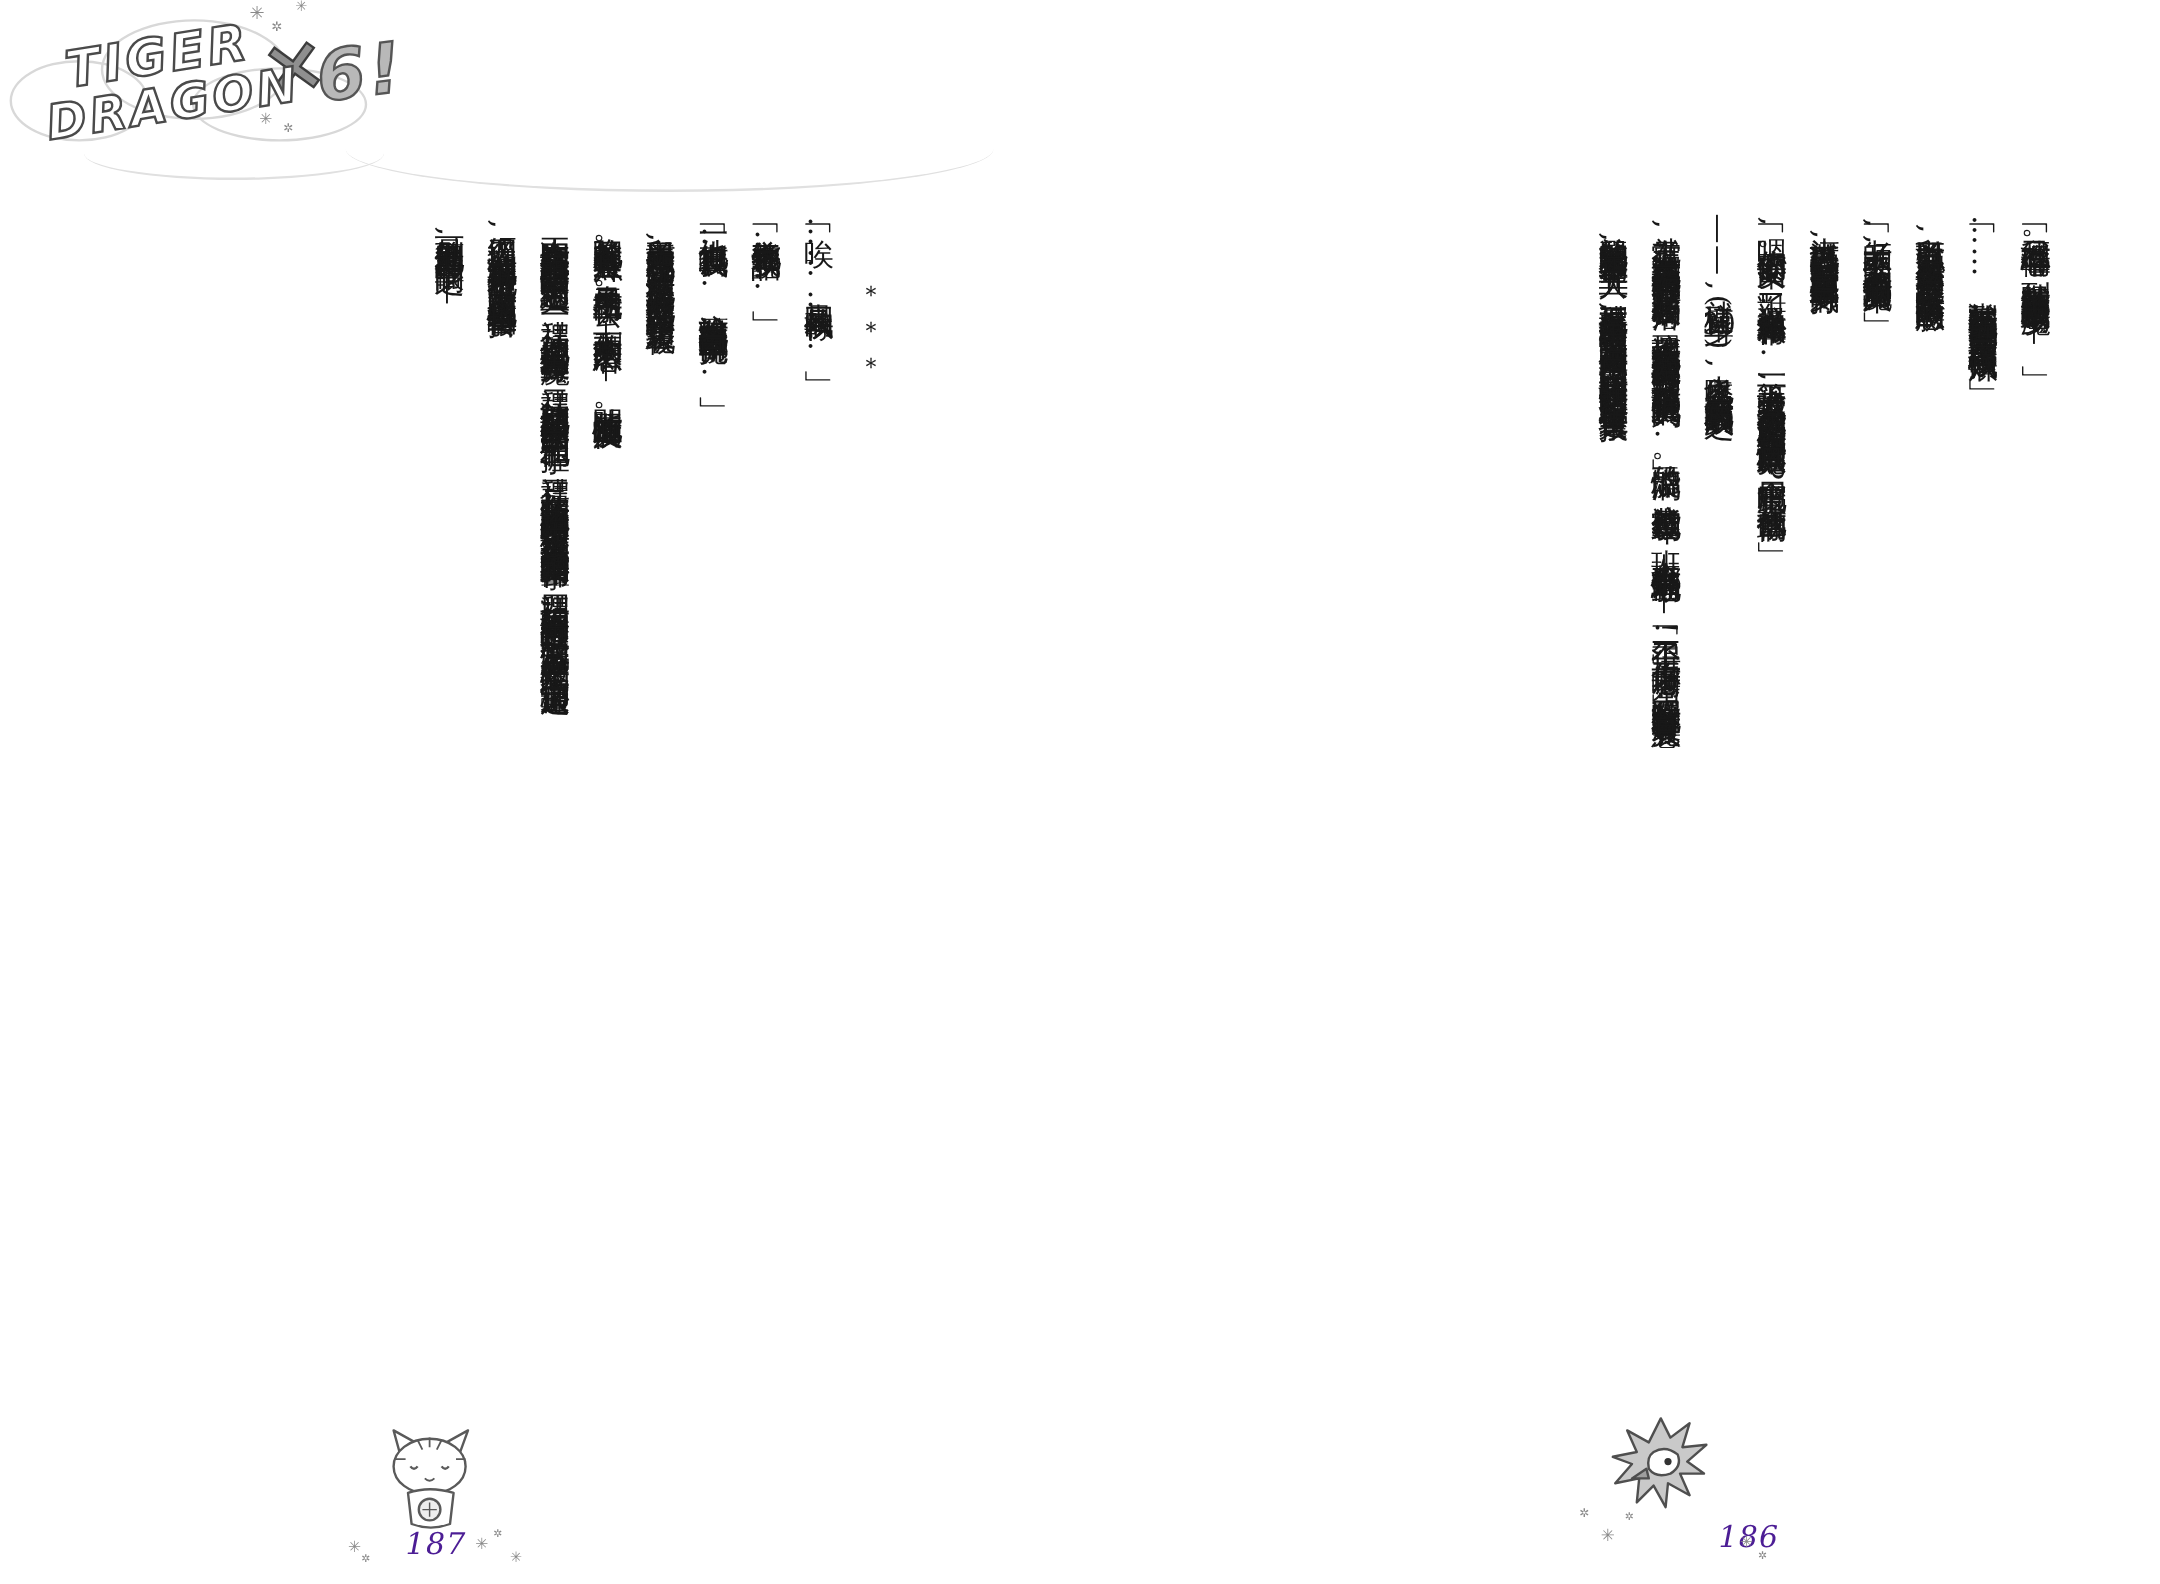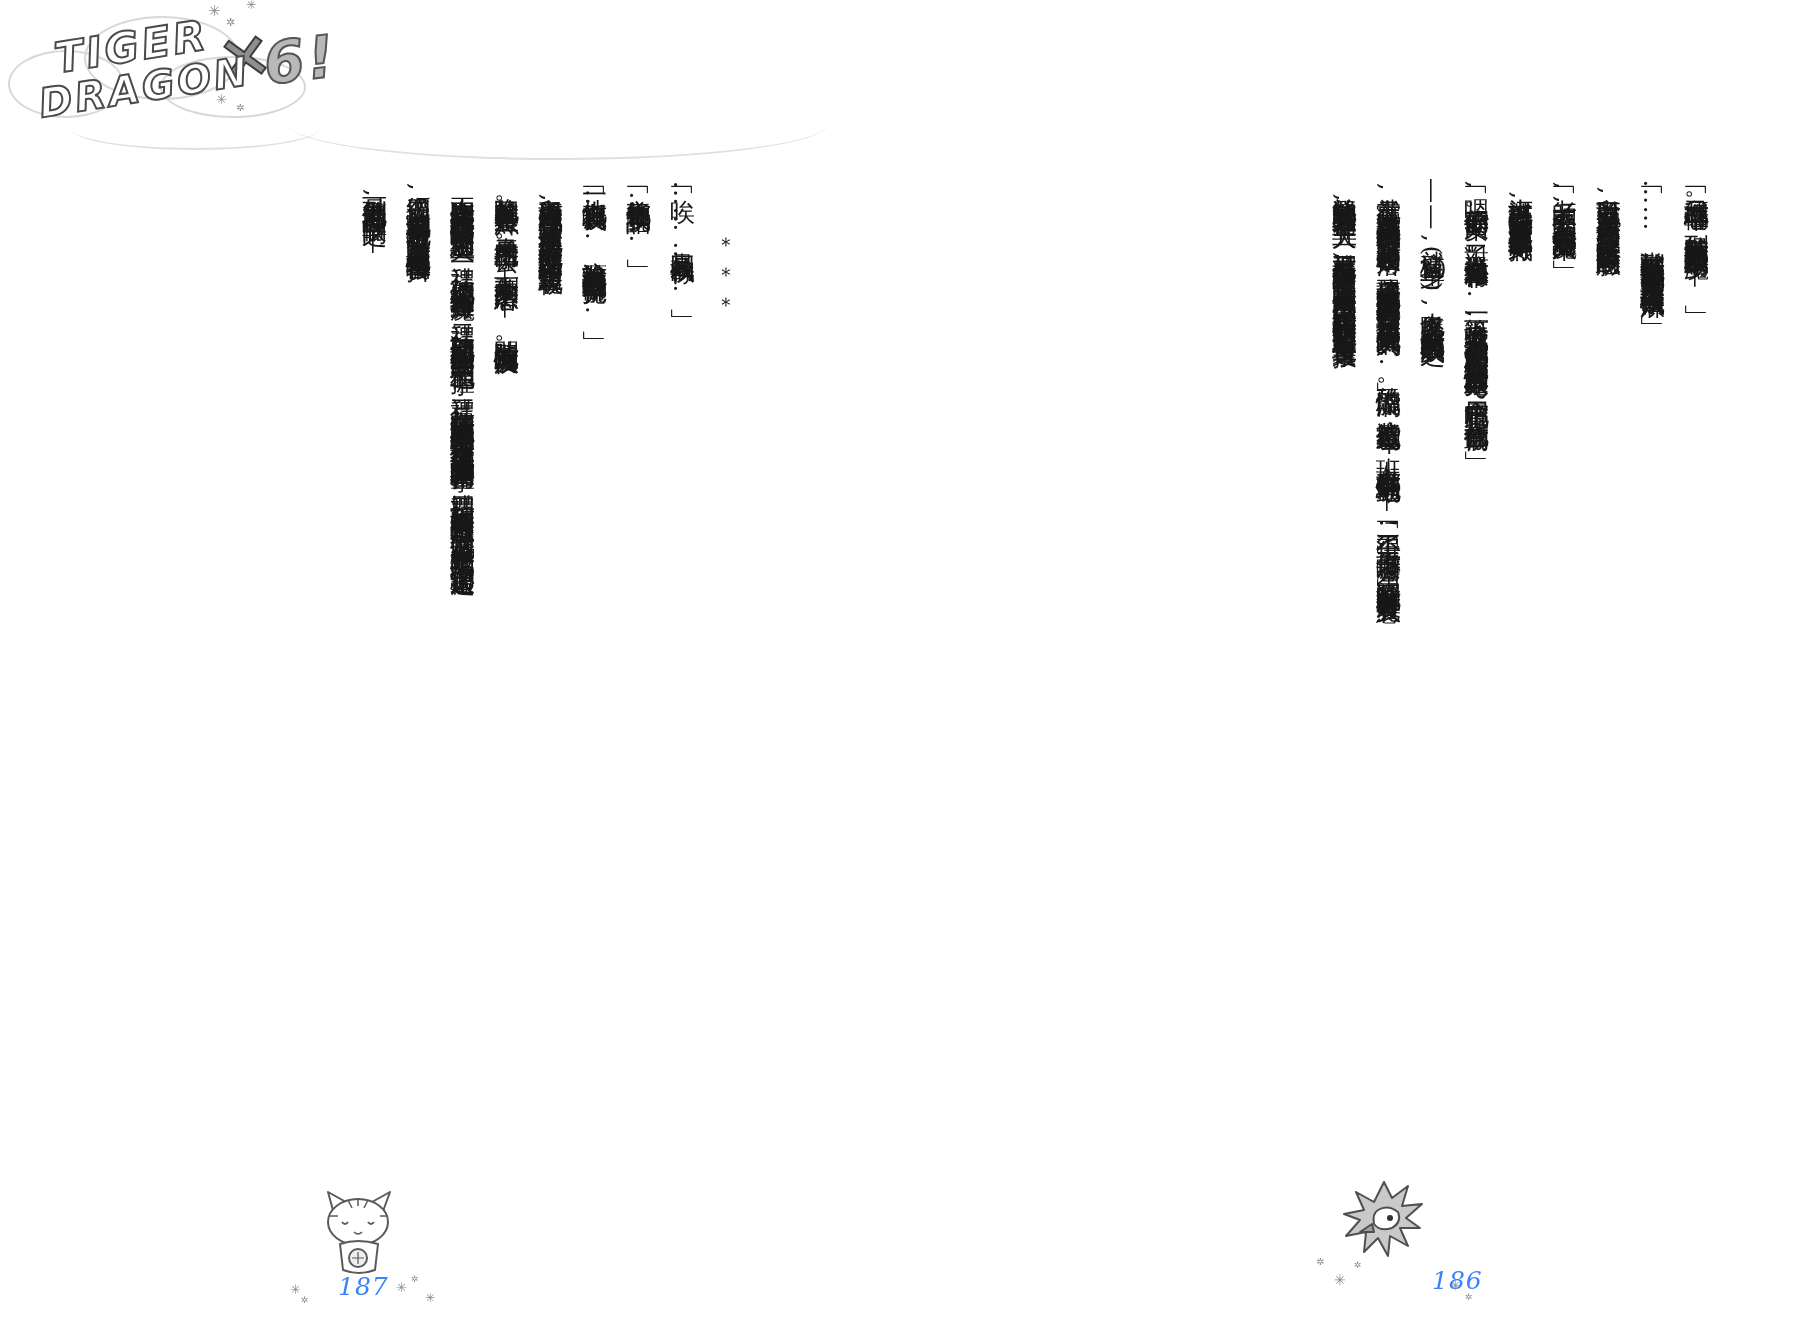--- a/index.html
+++ b/index.html
@@ -34,21 +34,21 @@
   .spk{position:absolute;color:#8a8a8a;font-family:"DejaVu Sans",sans-serif;}
   #lspk1{left:196px;top:-2px;font-size:15px;}
   #lspk2{left:214px;top:12px;font-size:11px;}
   #lspk3{left:234px;top:-6px;font-size:12px;}
   #lspk4{left:204px;top:88px;font-size:13px;}
   #lspk5{left:224px;top:98px;font-size:10px;}
   
   .mascot{position:absolute;}
   #cat-icon{left:322px;top:1186px;}
   #dragon-icon{left:1338px;top:1176px;}
-  .pagenum{position:absolute;font-style:italic;font-size:25px;color:#3b82f6;
+  .pagenum{position:absolute;font-style:italic;font-size:25px;color:#4c1d95;
            font-family:"DejaVu Serif","Liberation Serif",serif;letter-spacing:1px;}
   #pagenum-187{left:338px;top:1272px;}
   #pagenum-186{left:1432px;top:1266px;text-align:right;}
   #fspk-l1{left:290px;top:1282px;font-size:13px;}
   #fspk-l2{left:301px;top:1295px;font-size:9px;}
   #fspk-l3{left:396px;top:1280px;font-size:13px;}
   #fspk-l4{left:411px;top:1274px;font-size:9px;}
   #fspk-l5{left:425px;top:1291px;font-size:12px;}
   #fspk-r1{left:1316px;top:1256px;font-size:10px;}
   #fspk-r2{left:1334px;top:1272px;font-size:14px;}

